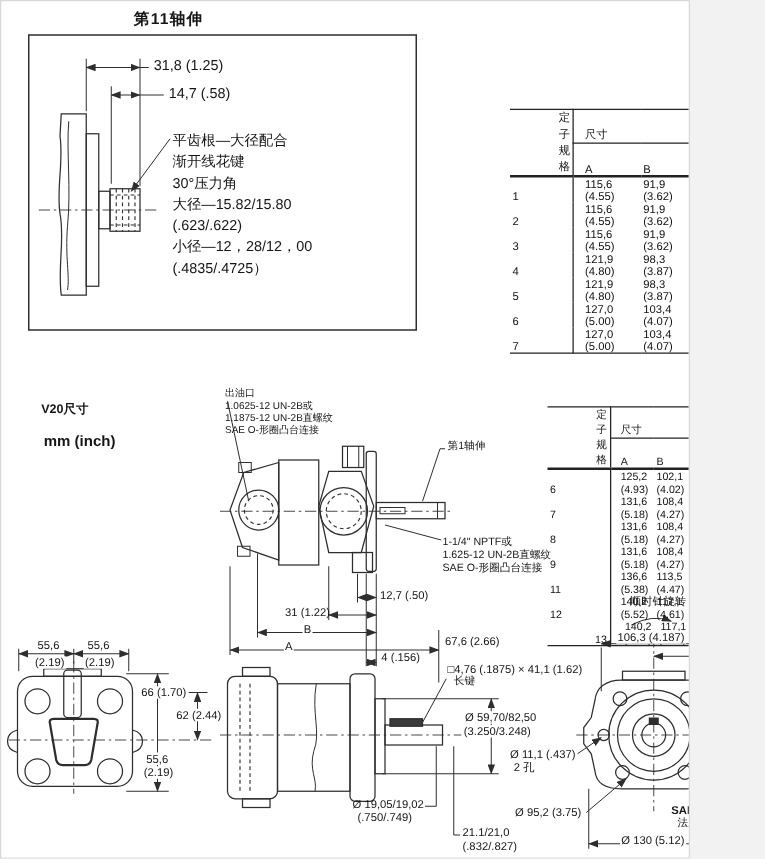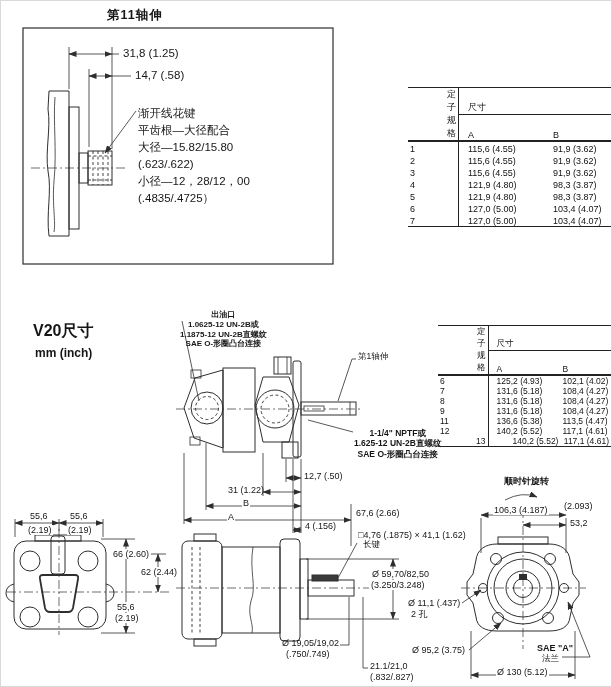--- a/index.html
+++ b/index.html
@@ -1,30 +1,30 @@
 <!DOCTYPE html>
 <html><head>
 <meta charset="utf-8">
 <style>
   html,body{margin:0;padding:0;background:#f2f2f2;}
-  .canvas{position:relative;width:612px;height:687px;background:#ffffff;
+  .canvas{position:relative;width:552px;height:687px;background:#ffffff;
     font-family:"Liberation Sans","DejaVu Sans",sans-serif;color:#161616;
     overflow:hidden;border:1px solid #d9d9d9;box-sizing:border-box;}
   svg.art{position:absolute;left:0;top:0;}
   .ln{stroke:#2e2e2e;stroke-width:1;fill:none;}
   .lt{stroke:#2e2e2e;stroke-width:.8;fill:none;}
   .cl{stroke:#2e2e2e;stroke-width:.7;fill:none;stroke-dasharray:9,3,2,3;}
   .dsh{stroke:#2e2e2e;stroke-width:.9;fill:none;stroke-dasharray:3,2.5;}
   .dim{stroke:#2e2e2e;stroke-width:.8;fill:none;}
   .lb{position:absolute;white-space:nowrap;color:#161616;line-height:1.12;}
   .w{background:#ffffff;padding:0 1px;}
   .s8{font-size:8px;}.s85{font-size:8.5px;}.s9{font-size:9px;}
   .s115{font-size:11.5px;}
   .b{font-weight:bold;}
-  .sb{font-weight:700;text-align:center;}
+  .sb{font-weight:400;}
   table.dt{position:absolute;border-collapse:collapse;color:#111;}
   table.dt td{padding:0 2px;vertical-align:bottom;font-weight:normal;}
   #t1{left:407px;top:86px;font-size:9px;}
   #t1 td.spec{width:22px;border-right:1px solid #222;}
   #t1 td.ca{width:81px;padding-left:9px;}
   #t1 td.cb{width:56px;padding-left:2px;}
   #t1 tr.h1 td{border-top:1.5px solid #222;height:17px;}
   #t1 td.size{border-bottom:1px solid #222;}
   #t1 tr.h2 td{height:16px;border-bottom:2px solid #222;}
   #t1 td.spech{border-bottom:2px solid #222;border-top:1.5px solid #222;border-right:1px solid #222;}
@@ -201,22 +201,23 @@
     <line x1="470" y1="630" x2="470" y2="678" class="dim"></line>
     <line x1="574" y1="630" x2="574" y2="678" class="dim"></line>
     <line x1="470" y1="674" x2="574" y2="674" class="dim" marker-start="url(#ar)" marker-end="url(#ar)"></line>
   </g>
 </svg>
 
   <div class="lb b" style="left:106px;top:7px;font-size:12.5px;letter-spacing:1px">第11轴伸</div>
   <div class="lb s115" style="left:122px;top:46px">31,8 (1.25)</div>
   <div class="lb s115" style="left:134px;top:68px">14,7 (.58)</div>
   <div class="lb s115" style="left:137px;top:104px;line-height:17px">
+    <div>平齿根—大径配合</div>
     <div>渐开线花键</div>
-    <div>平齿根—大径配合</div>
+    <div>30°压力角</div>
     <div>大径—15.82/15.80</div>
     <div>(.623/.622)</div>
     <div>小径—12，28/12，00</div>
     <div>(.4835/.4725）</div>
   </div>
 
   <table class="dt" id="t1">
     <tbody>
         <tr class="h1">
       <td class="spec spech stack" rowspan="2">
@@ -260,21 +261,21 @@
           <td class="cb">103,4 (4.07)</td>
         </tr>
     <tr class="r last">
           <td class="spec">7</td>
           <td class="ca">127,0 (5.00)</td>
           <td class="cb">103,4 (4.07)</td>
         </tr>
   </tbody>
     </table>
 
-  <div class="lb b" style="left:32px;top:321px;font-size:16px">V20尺寸</div>
+  <div class="lb b" style="left:32px;top:321px;font-size:10px">V20尺寸</div>
   <div class="lb b" style="left:34px;top:346px;font-size:12px">mm (inch)</div>
 
   <div class="lb s8 sb" style="left:179px;top:309px;line-height:9.8px">
     <div>出油口</div>
     <div>1.0625-12 UN-2B或</div>
     <div>1.1875-12 UN-2B直螺纹</div>
     <div>SAE O-形圈凸台连接</div>
   </div>
 
   <div class="lb s85" style="left:357px;top:351px">第1轴伸</div>
@@ -342,21 +343,21 @@
   <div class="lb s9 w" style="left:226px;top:511px">A</div>
   <div class="lb s9 w" style="left:303px;top:520px">4 (.156)</div>
   <div class="lb s9" style="left:355px;top:507px">67,6 (2.66)</div>
   <div class="lb s9" style="left:357px;top:529px">□4,76 (.1875) × 41,1 (1.62)</div>
   <div class="lb s85" style="left:362px;top:539px">长键</div>
 
   <div class="lb s9 w" style="left:28px;top:510px">55,6</div>
   <div class="lb s9 w" style="left:26px;top:524px">(2.19)</div>
   <div class="lb s9 w" style="left:68px;top:510px">55,6</div>
   <div class="lb s9 w" style="left:66px;top:524px">(2.19)</div>
-  <div class="lb s9 w" style="left:111px;top:548px">66 (2.60)</div>
+  <div class="lb s9 w" style="left:111px;top:548px">66 (1.70)</div>
   <div class="lb s9 w" style="left:139px;top:566px">62 (2.44)</div>
   <div class="lb s9 w" style="left:115px;top:601px">55,6</div>
   <div class="lb s9 w" style="left:113px;top:612px">(2.19)</div>
 
   <div class="lb s9 w" style="left:370px;top:568px">Ø 59,70/82,50</div>
   <div class="lb s9 w" style="left:369px;top:579px">(3.250/3.248)</div>
   <div class="lb s9" style="left:281px;top:637px">Ø 19,05/19,02</div>
   <div class="lb s9" style="left:285px;top:648px">(.750/.749)</div>
   <div class="lb s9" style="left:369px;top:660px">21.1/21,0</div>
   <div class="lb s9" style="left:369px;top:671px">(.832/.827)</div>

